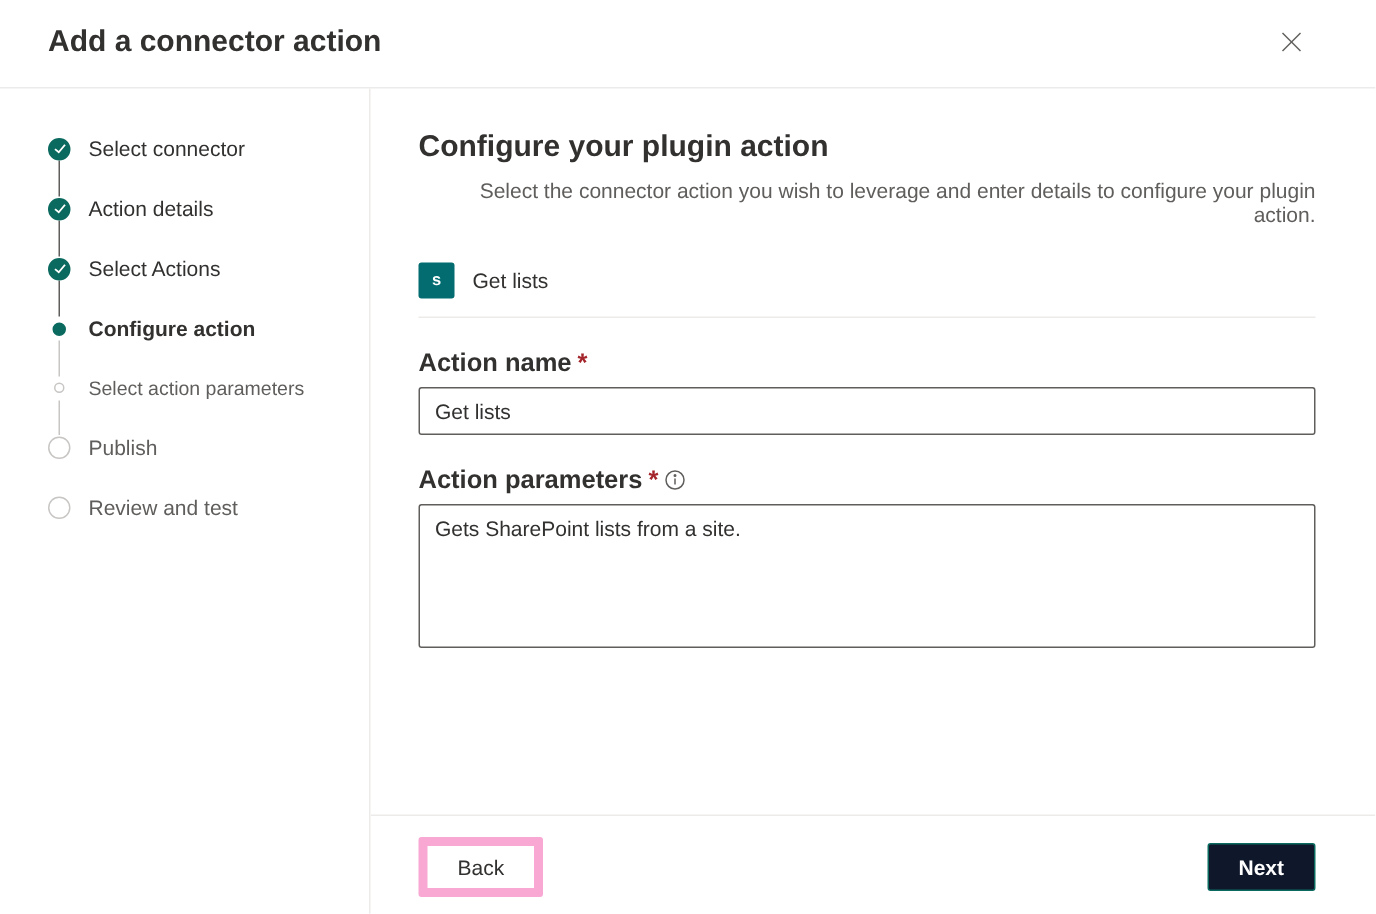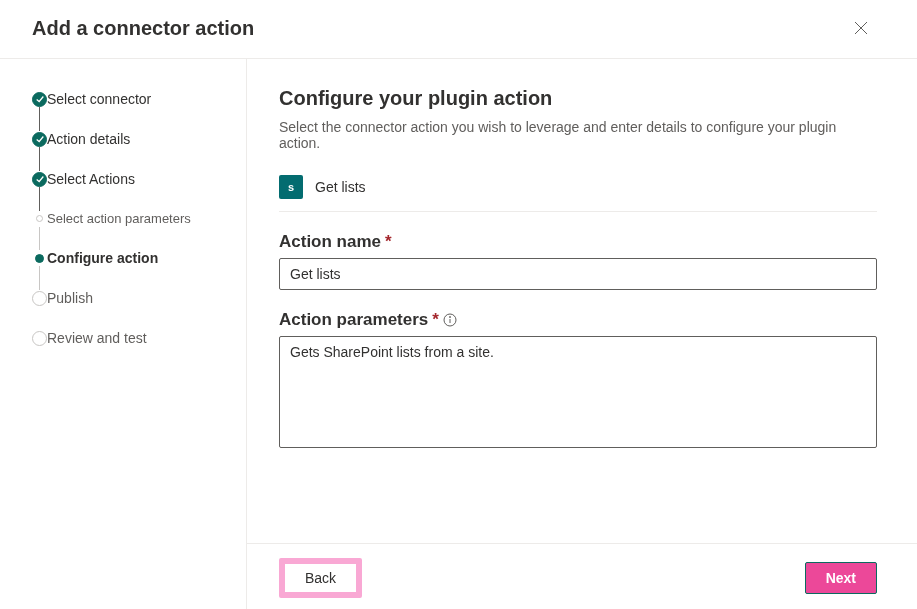--- a/index.html
+++ b/index.html
@@ -99,20 +99,21 @@
       margin-left: 4px;
       margin-right: 4px;
       border-color: #c8c6c4;
       background: #ffffff;
     }
     .step.pending .step-indicator {
       border-color: #c8c6c4;
       background: #ffffff;
     }
     .step-label {
+      margin-left: 12px;
       font-size: 14px;
       color: #323130;
     }
     .step.current .step-label { font-weight: 600; }
     .step.sub .step-label {
       font-size: 13px;
       color: #605e5c;
     }
     .step.pending .step-label { color: #605e5c; }
     .main {
@@ -129,20 +130,21 @@
     .content h2 {
       font-size: 20px;
       font-weight: 600;
       margin-bottom: 9px;
       color: #323130;
     }
     .subtitle {
       font-size: 14px;
       color: #605e5c;
       margin-bottom: 24px;
+      text-align: right;
     }
     .connector-row {
       display: flex;
       align-items: center;
       gap: 12px;
       padding-bottom: 12px;
       border-bottom: 1px solid #edebe9;
       margin-bottom: 20px;
     }
     .connector-icon {
@@ -182,21 +184,21 @@
       width: 100%;
       border: 1px solid #605e5c;
       border-radius: 2px;
       padding: 7px 10px;
       font-size: 14px;
       font-family: inherit;
       color: #323130;
       background: #ffffff;
     }
     .text-input { height: 32px; }
-    .textarea-input { height: 112px; resize: none; }
+    .textarea-input { height: 96px; resize: none; }
     .footer {
       display: flex;
       align-items: center;
       justify-content: space-between;
       padding: 14px 40px 14px 32px;
       border-top: 1px solid #edebe9;
     }
     .btn {
       font-size: 14px;
       font-family: inherit;
@@ -204,21 +206,21 @@
       border-radius: 2px;
       cursor: pointer;
       min-height: 32px;
     }
     .btn-secondary {
       background: #ffffff;
       border: 6px solid #f9a8d4;
       color: #323130;
     }
     .btn-primary {
-      background: #ec4899;
+      background: #0f172a;
       border: 1px solid #0b6a5f;
       color: #ffffff;
       font-weight: 600;
     }
     .footer-right { display: flex; gap: 10px; }
   </style>
 </head>
 <body>
 
 <div class="header">
@@ -255,28 +257,28 @@
       </li>
       <li class="step completed">
         <span class="step-indicator">
           <svg viewBox="0 0 12 12" fill="none" stroke="currentColor" stroke-width="1.5">
               <polyline points="2,6.5 5,9 10,3"></polyline>
             </svg>
         </span>
         <span class="step-label">Select Actions</span>
         <span class="step-line"></span>
       </li>
+      <li class="step current">
+        <span class="step-indicator"></span>
+        <span class="step-label">Configure action</span>
+        <span class="step-line faded"></span>
+      </li>
       <li class="step sub">
         <span class="step-indicator"></span>
         <span class="step-label">Select action parameters</span>
-        <span class="step-line faded"></span>
-      </li>
-      <li class="step current">
-        <span class="step-indicator"></span>
-        <span class="step-label">Configure action</span>
         <span class="step-line faded"></span>
       </li>
       <li class="step pending">
         <span class="step-indicator"></span>
         <span class="step-label">Publish</span>
 
       </li>
       <li class="step pending">
         <span class="step-indicator"></span>
         <span class="step-label">Review and test</span>

